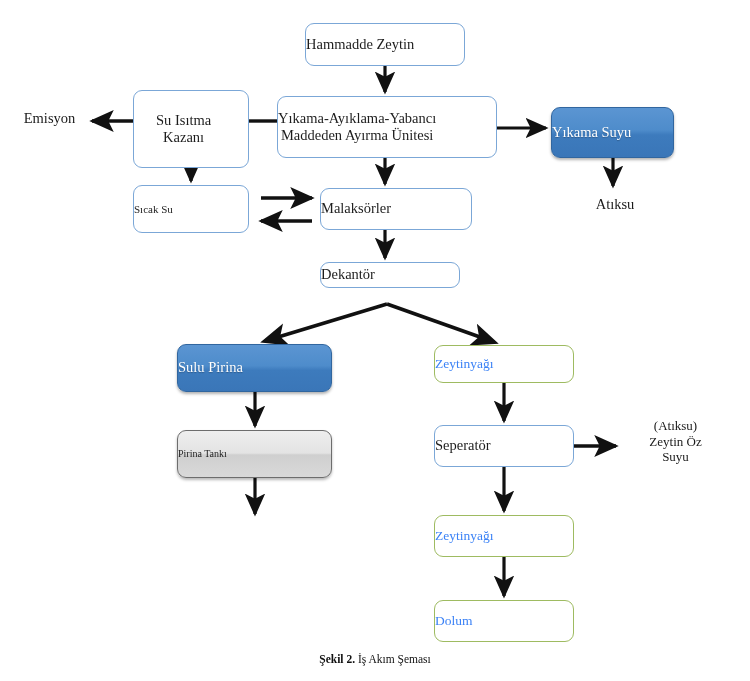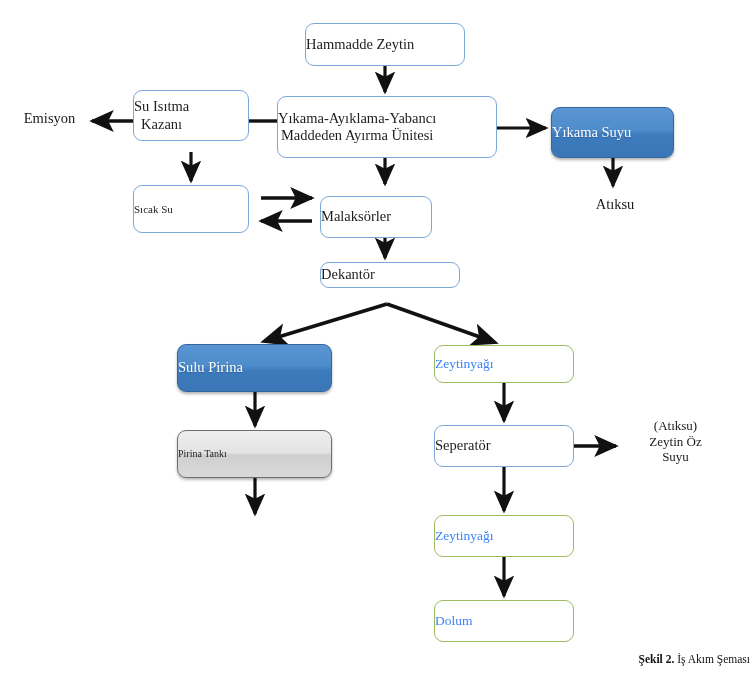--- a/index.html
+++ b/index.html
@@ -71,21 +71,21 @@
     position: absolute;
     text-align: center;
     line-height: 1.2;
     color: #1a1a1a;
     z-index: 3;
     white-space: pre-line;
   }
   #caption {
     position: absolute;
     width: 750px;
-    text-align: right;
+    text-align: center;
     font-size: 11.5px;
     color: #111111;
     z-index: 4;
   }
   #caption .cap-strong { font-weight: bold; }
 </style>
 </head>
 <body>
 
 <div id="canvas">
@@ -142,34 +142,34 @@
 
   <div class="node n-blue-outline" style="left:305px;top:23px;width:160px;height:43px;font-size:14.5px;">
     <span class="lbl">Hammadde Zeytin</span>
   </div>
 
   <div class="node n-blue-outline" style="left:277px;top:96px;width:220px;height:62px;font-size:14.5px;">
     <span class="lbl">Yıkama-Ayıklama-Yabancı
 Maddeden Ayırma Ünitesi</span>
   </div>
 
-  <div class="node n-blue-outline" style="left:133px;top:90px;width:116px;height:51px;font-size:14.5px;">
+  <div class="node n-blue-outline" style="left:133px;top:90px;width:116px;height:78px;font-size:14.5px;padding-left:22px;">
     <span class="lbl">Su Isıtma
 Kazanı</span>
   </div>
 
   <div class="node n-blue-fill" style="left:551px;top:107px;width:123px;height:51px;font-size:14.5px;">
     <span class="lbl">Yıkama Suyu</span>
   </div>
 
   <div class="node n-blue-outline" style="left:133px;top:185px;width:116px;height:48px;font-size:11px;">
     <span class="lbl">Sıcak Su</span>
   </div>
 
-  <div class="node n-blue-outline" style="left:320px;top:196px;width:112px;height:42px;font-size:14.5px;">
+  <div class="node n-blue-outline" style="left:320px;top:188px;width:152px;height:42px;font-size:14.5px;">
     <span class="lbl">Malaksörler</span>
   </div>
 
   <div class="node n-blue-outline" style="left:320px;top:262px;width:140px;height:26px;font-size:14.5px;">
     <span class="lbl">Dekantör</span>
   </div>
 
   <div class="node n-blue-fill" style="left:177px;top:344px;width:155px;height:48px;font-size:14.5px;">
     <span class="lbl">Sulu Pirina</span>
   </div>

